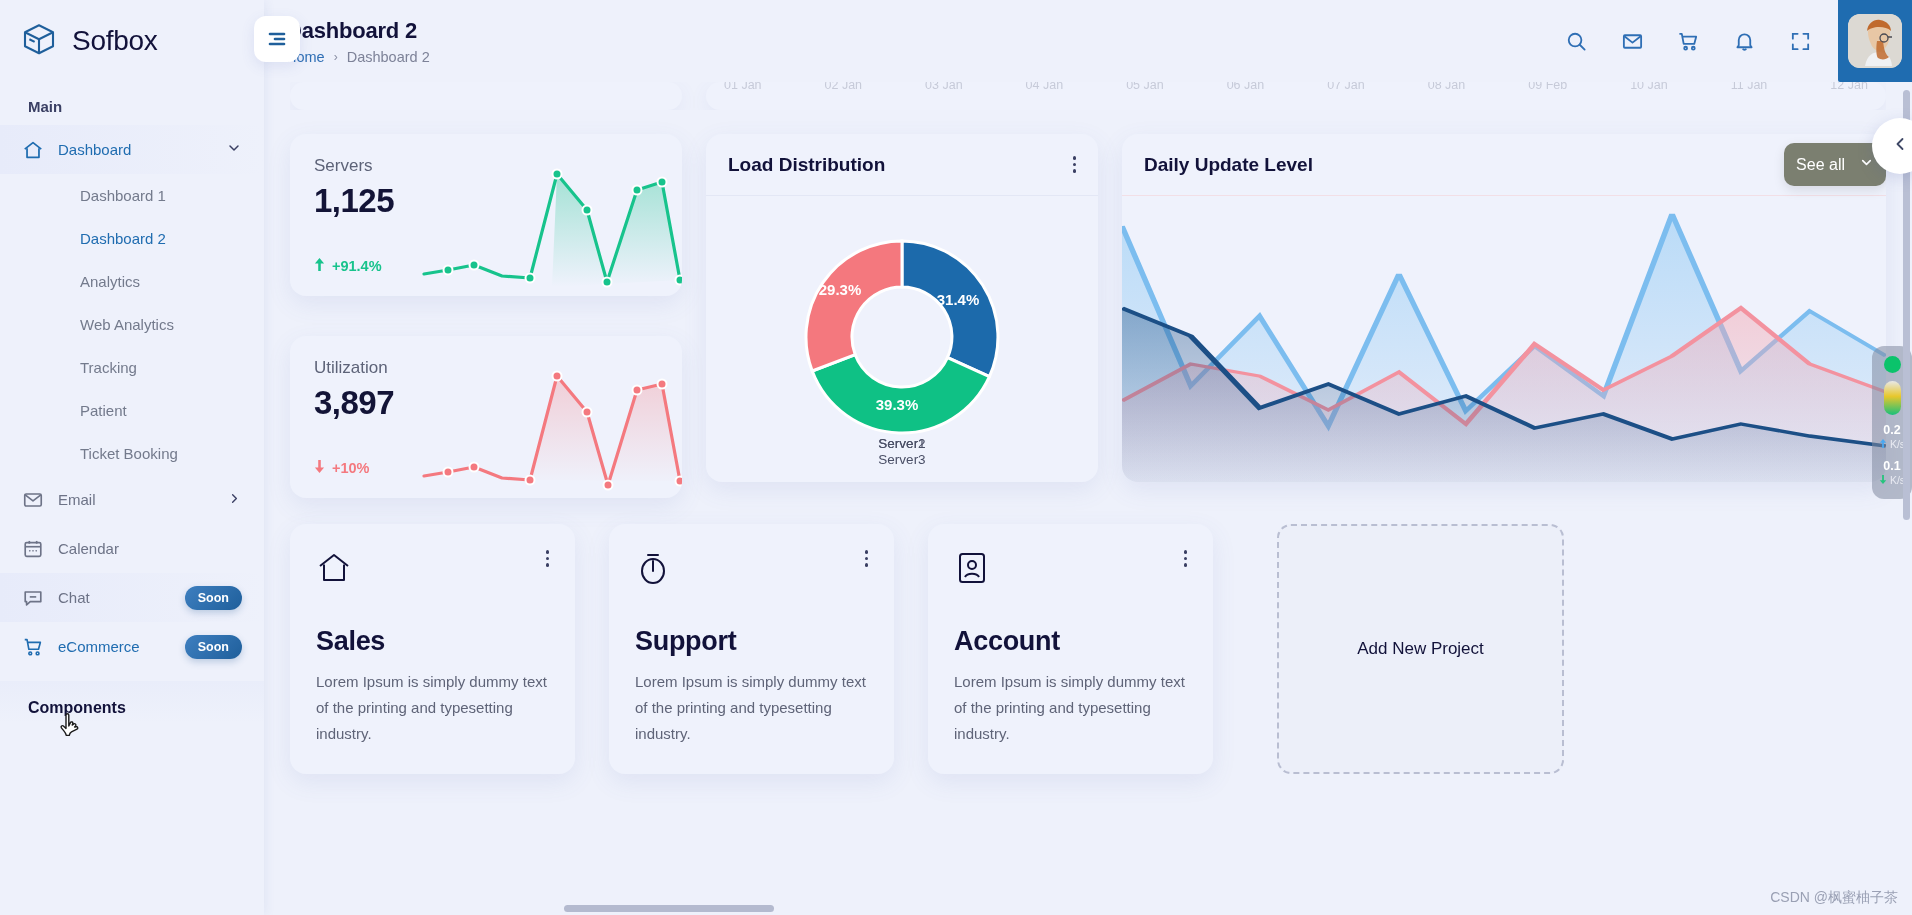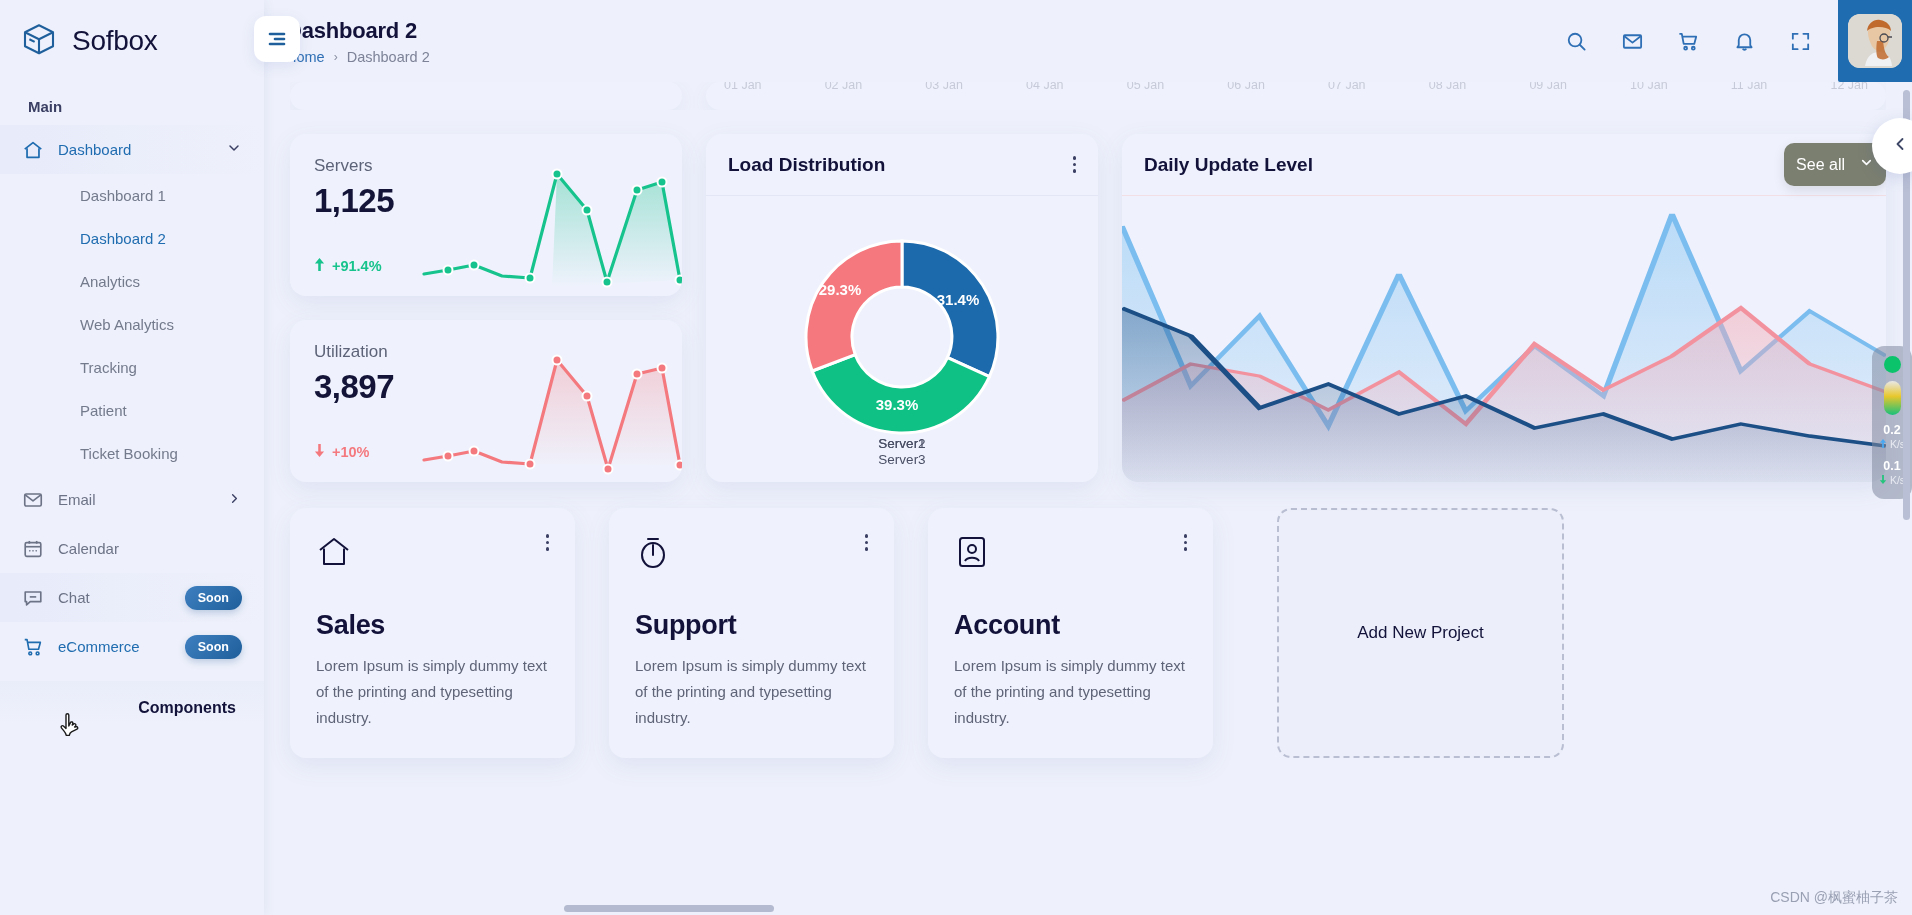--- a/index.html
+++ b/index.html
@@ -59,21 +59,20 @@
   .badge-soon {
     margin-left: auto;
     background: linear-gradient(135deg,#3e7fc0,#1f5f9b);
     color: #fff; font-size: 12.5px; font-weight: 700;
     padding: 5px 13px; border-radius: 12px;
     box-shadow: 0 3px 7px rgba(40,90,150,.25);
   }
   .sec-title2 {
     padding: 18px 28px 6px; font-size: 16px; color: #12123a; font-weight: 600;
     background: linear-gradient(180deg,#e9edfa,#eef1fb);
-    text-align: right;
   }
   .cursor-hand { position: absolute; left: 58px; top: 712px; width: 26px; height: 32px; z-index: 60; }
 
   
   .main {
     flex: 1; height: 915px; position: relative;
     background: #eef1fb;
     overflow: hidden;
   }
   .topbar {
@@ -388,31 +387,31 @@
         <div class="tcard tcard-b">
           <div class="axis-ghost">
             <span>01 Jan</span>
             <span>02 Jan</span>
             <span>03 Jan</span>
             <span>04 Jan</span>
             <span>05 Jan</span>
             <span>06 Jan</span>
             <span>07 Jan</span>
             <span>08 Jan</span>
-            <span>09 Jan</span>
+            <span>09 Feb</span>
             <span>10 Jan</span>
             <span>11 Jan</span>
             <span>12 Jan</span>
           </div>
         </div>
       </div>
 
       <div class="row">
 
-        <div style="display:flex;flex-direction:column;gap:24px;">
+        <div style="display:flex;flex-direction:column;gap:40px;">
 
           <div class="card statcard">
             <div class="stat-left">
               <div>
                 <div class="stat-label">Servers</div>
                 <div class="stat-value">1,125</div>
               </div>
               <div class="stat-delta up">
                 <span>
                   <svg width="11" height="13" viewBox="0 0 12 14" fill="#17c38c">

